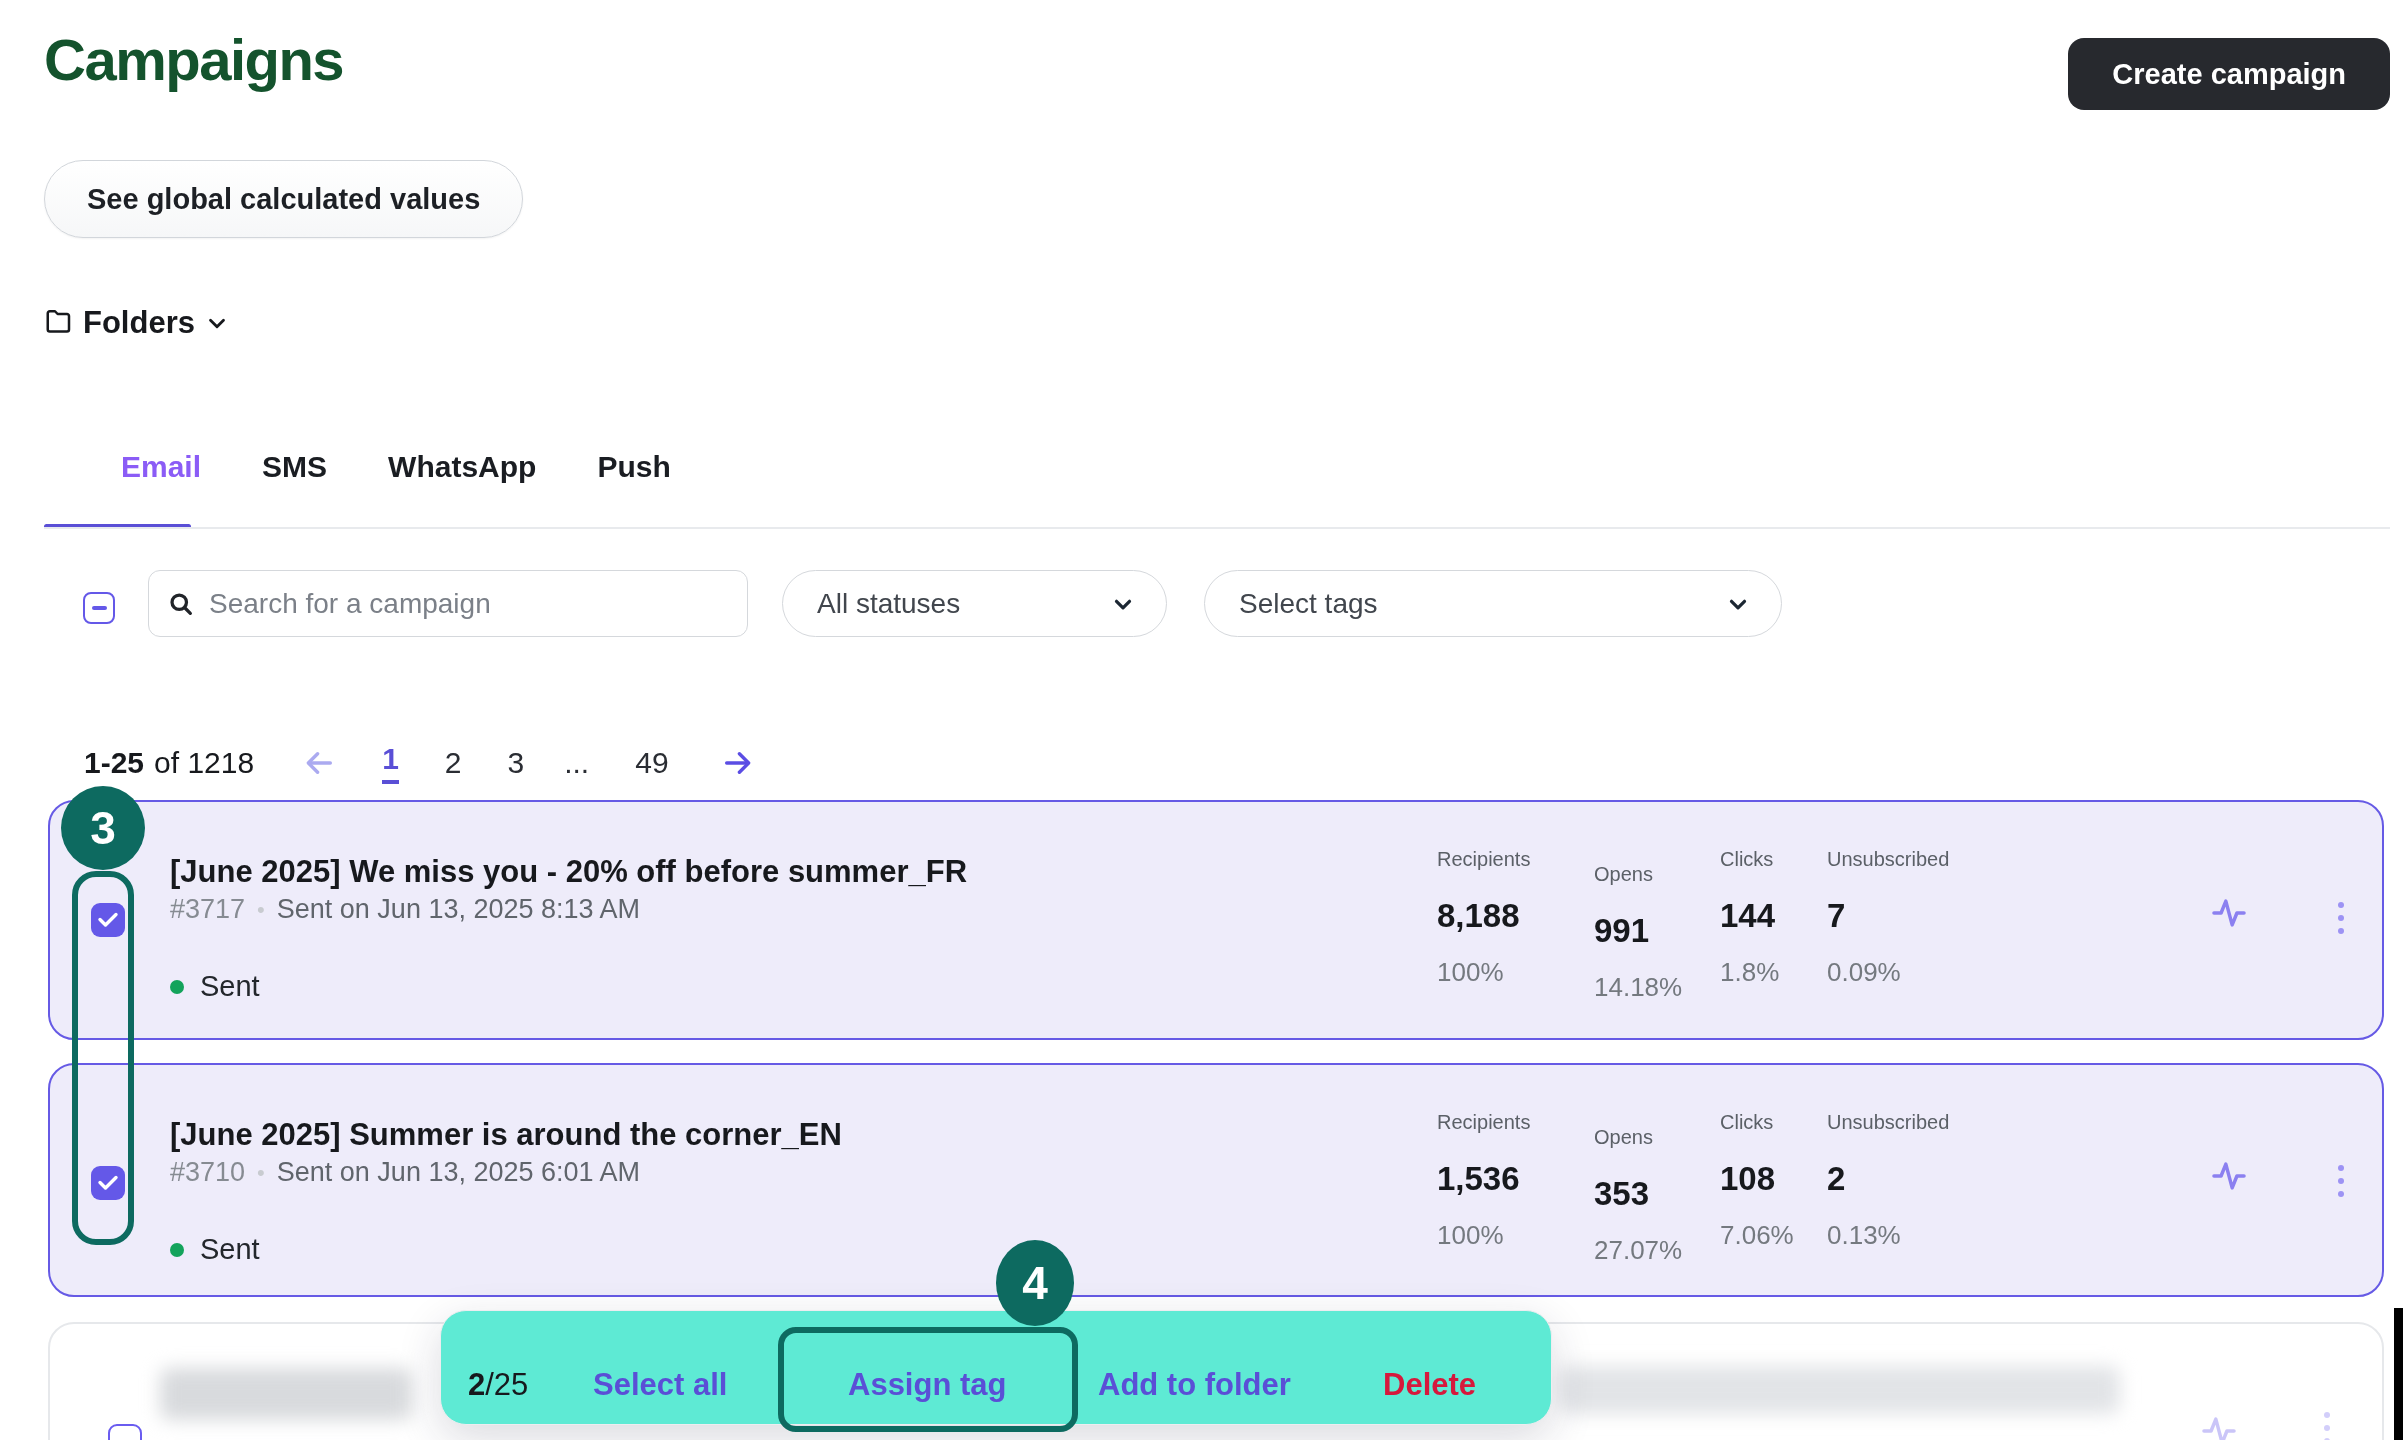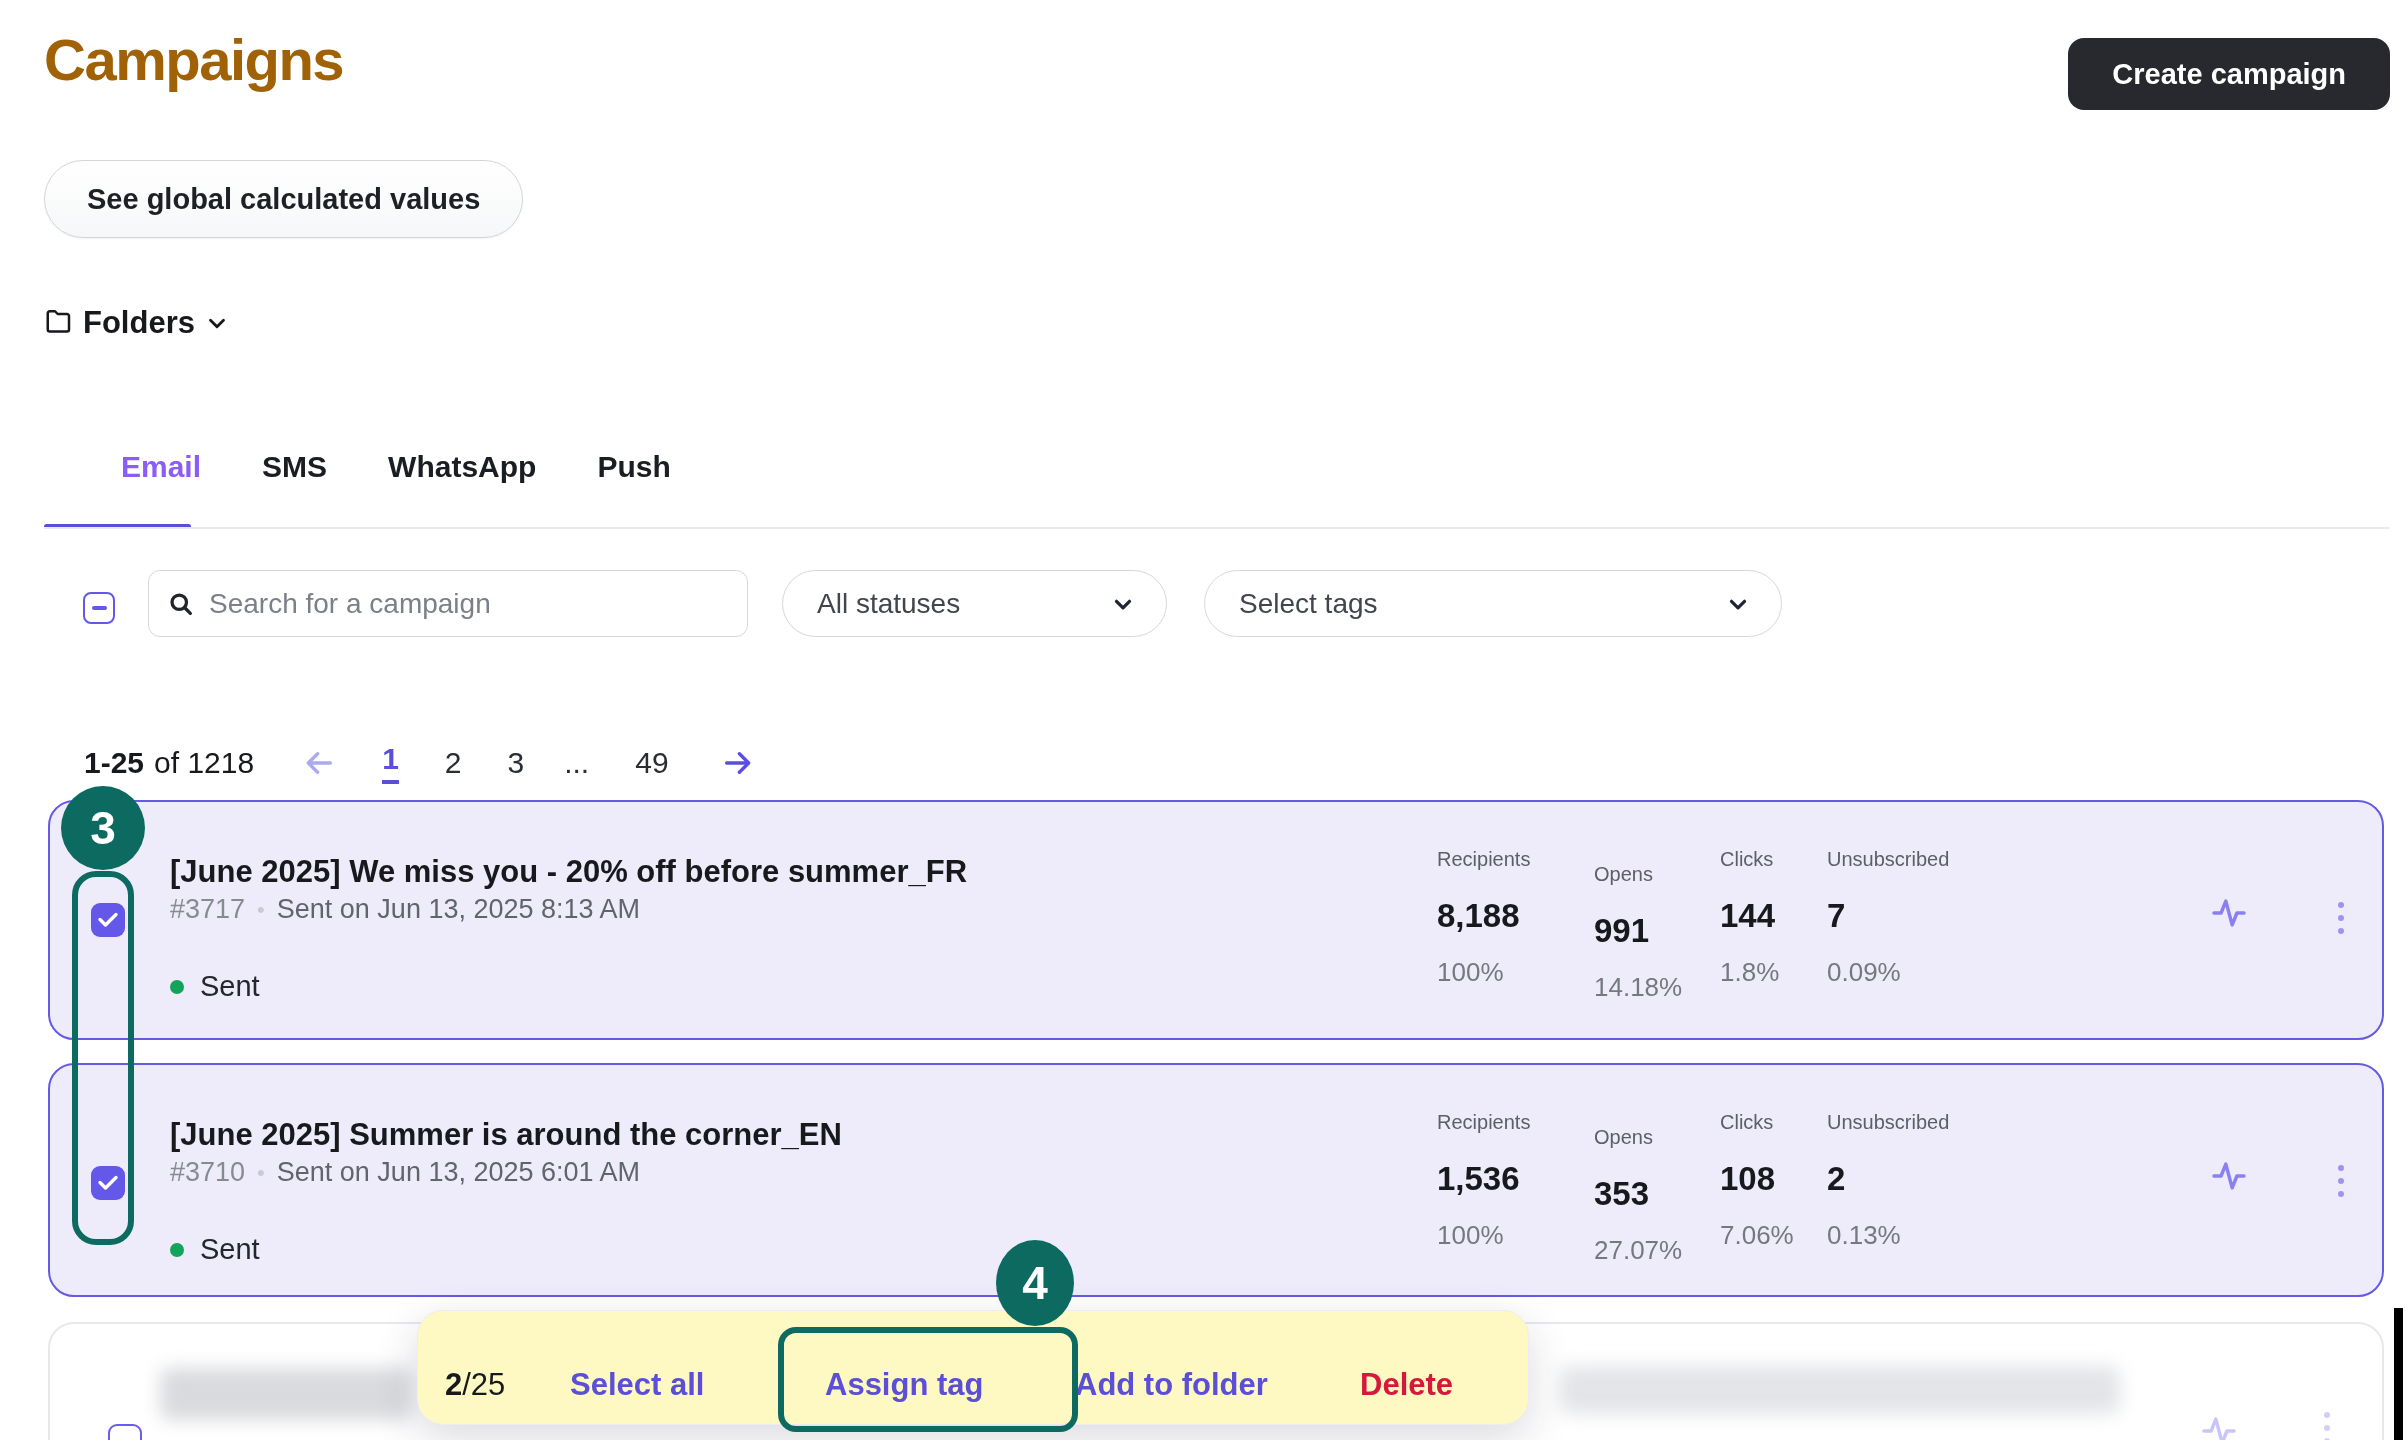--- a/index.html
+++ b/index.html
@@ -1,21 +1,21 @@
 <!DOCTYPE html>
 <html><head>
 <meta charset="utf-8">
 <style>
   * { margin:0; padding:0; box-sizing:border-box; }
   html,body { background:#ffffff; }
   body { font-family:"Liberation Sans", sans-serif; color:#17191d; }
   .canvas { position:relative; width:2406px; height:1440px; background:#fff; overflow:hidden; }
 
   
-  .page-title { position:absolute; left:44px; top:26px; font-size:58px; font-weight:600; letter-spacing:-1.5px; color:#a16207; }
+  .page-title { position:absolute; left:44px; top:26px; font-size:58px; font-weight:600; letter-spacing:-1.5px; color:#14532d; }
   .create-btn { position:absolute; right:16px; top:38px; height:72px; padding:0 44px;
     background:#27292e; color:#fff; font-size:29px; font-weight:700; border:none; border-radius:16px;
     display:flex; align-items:center; cursor:pointer; font-family:inherit; }
   .global-btn { position:absolute; left:44px; top:160px; height:78px; padding:0 42px;
     background:linear-gradient(#ffffff,#f6f7f8); border:1px solid #d2d6db; border-radius:39px;
     font-size:29px; font-weight:700; color:#1d2025; display:flex; align-items:center; cursor:pointer;
     box-shadow:0 1px 2px rgba(0,0,0,.05); font-family:inherit; }
 
   
   .folders { position:absolute; left:44px; top:305px; display:flex; align-items:center; gap:9px; cursor:pointer; }
@@ -83,21 +83,21 @@
   .blur-title { left:160px; top:1368px; width:252px; height:52px; }
   .blur-stats { left:1560px; top:1366px; width:560px; height:48px; background:#e2e4e7; }
   .row3-checkbox { position:absolute; left:108px; top:1424px; width:34px; height:34px; border:2.5px solid #6a5cf0;
     border-radius:9px; background:#fff; cursor:pointer; }
   .row3-faint { position:absolute; top:1412px; opacity:.45; }
   .row3-faint.act { left:2200px; }
   .row3-faint.dots { left:2324px; display:flex; flex-direction:column; gap:7px; }
   .row3-faint.dots i { width:6px; height:6px; border-radius:50%; background:#9d93f4; }
 
   
-  .action-bar { position:absolute; left:417px; top:1310px; width:1112px; height:115px; background:#fef9c3;
+  .action-bar { position:absolute; left:440px; top:1310px; width:1112px; height:115px; background:#5eead4;
     border:1px solid #ededf0; border-radius:26px; box-shadow:0 14px 44px rgba(30,30,60,.16); z-index:5; }
   .ab-item { position:absolute; top:56px; font-size:31px; white-space:nowrap; }
   .ab-count { left:27px; color:#17191d; }
   .ab-count b { font-weight:700; }
   .ab-link { font-weight:700; color:#5a4fd6; cursor:pointer; }
   .ab-select-all { left:152px; }
   .ab-assign { left:407px; }
   .ab-folder { left:657px; }
   .ab-delete { left:942px; color:#d6183c; font-weight:700; cursor:pointer; }
 

